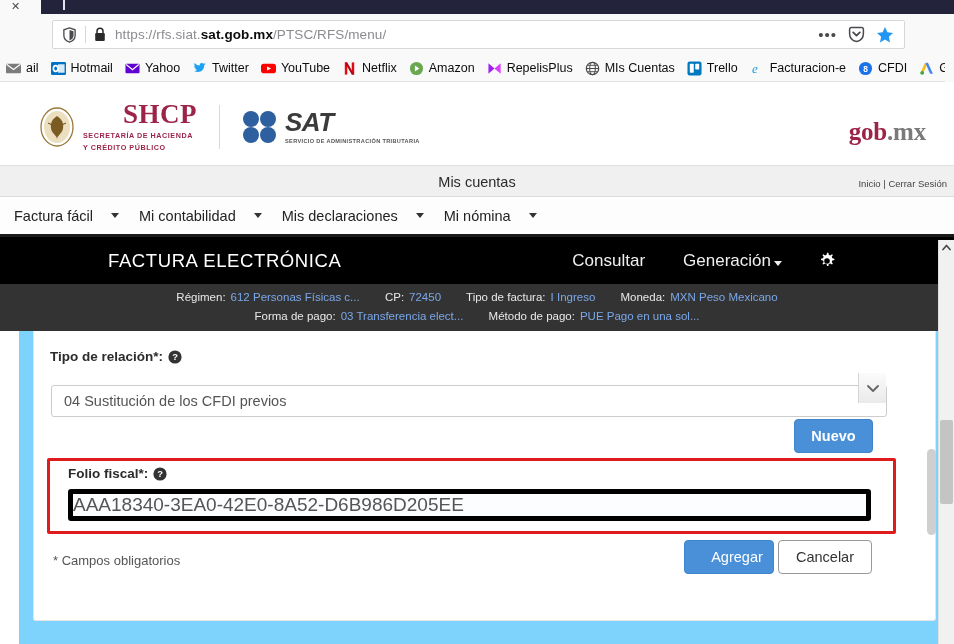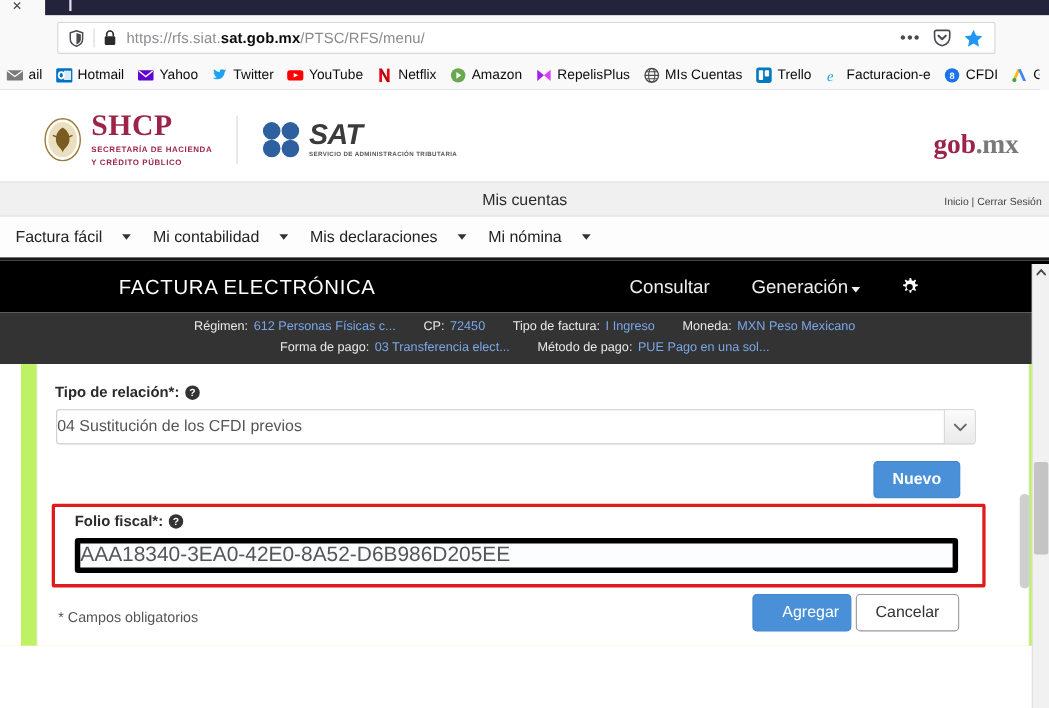--- a/index.html
+++ b/index.html
@@ -67,21 +67,21 @@
   #page { position: absolute; left: 0; top: 82px; width: 954px; height: 562px; background: #fff; }
 
   .gov-header {
     position: relative; width: 954px; height: 83px; background: #ffffff;
   }
   .shcp-block { position: absolute; left: 40px; top: 19px; display: flex; align-items: center; }
   .eagle { width: 34px; height: 40px; flex:none; }
   .shcp-text { margin-left: 9px; }
   .shcp-title {
     font-family: "Liberation Serif", serif; font-weight: bold;
-    font-size: 27px; color: #9d2449; letter-spacing: .5px; line-height: 27px;
+    font-size: 27px; color: #9d2449; letter-spacing: .5px; line-height: 27px; margin-left: 40px;
   }
   .shcp-sub {
     font-size: 7.2px; color: #9d2449; letter-spacing: .55px;
     line-height: 9px; margin-top: 3px; font-weight: bold;
   }
   .vbar { width: 1px; height: 44px; background: #d8d8d8; margin: 0 22px; }
   .sat-dots { width: 36px; height: 34px; flex:none; }
   .sat-text { margin-left: 7px; }
   .sat-title {
     font-family: "Liberation Sans", sans-serif; font-weight: bold; font-style: italic;
@@ -147,21 +147,21 @@
     position: relative; width: 954px; height: 47px; background: #333333;
     padding-top: 4px;
   }
   .info-line { text-align: center; font-size: 11.5px; line-height: 19px; white-space: nowrap; }
   .info-label { color: #e8e8e8; }
   .info-value { color: #7aa7e8; margin-left: 5px; margin-right: 22px; }
   .info-value:last-child { margin-right: 0; }
 
   
   .content-region {
-    position: relative; width: 954px; height: 256px; background: #bef264;
+    position: relative; width: 954px; height: 313px; background: #7dd3fc;
     overflow: hidden;
   }
   .content-left-gutter {
     position: absolute; left: 0; top: 0; width: 19px; height: 313px; background: #ffffff;
   }
   .card {
     position: absolute; left: 33px; top: 0px; width: 903px; height: 290px;
     background: #ffffff; border: 1px solid #e6e6e6; border-top: none;
     border-radius: 0 0 3px 3px;
   }
@@ -169,21 +169,21 @@
   .field-label {
     font-size: 13.5px; font-weight: bold; color: #2b2b2b;
     display: flex; align-items: center; gap: 5px;
   }
   .help-icon { width: 14px; height: 14px; display:block; }
 
   .sel-wrap { position: relative; }
   .sel-box {
     width: 836px; height: 32px; border: 1px solid #ccc; border-radius: 3px;
     background: #fff; font-size: 14.5px; color: #555;
-    display: flex; align-items: center; 
+    display: flex; align-items: center; padding-left: 12px; margin-top: 13px;
   }
   .sel-arrow {
     position: absolute; right: 1px; top: 1px; width: 28px; height: 30px;
     background: linear-gradient(#fbfbfb,#eaeaea);
     border-left: 1px solid #d5d5d5;
     display: flex; align-items: center; justify-content: center;
   }
   .sel-arrow svg { width: 12px; height: 9px; display:block; }
 
   .btn {

